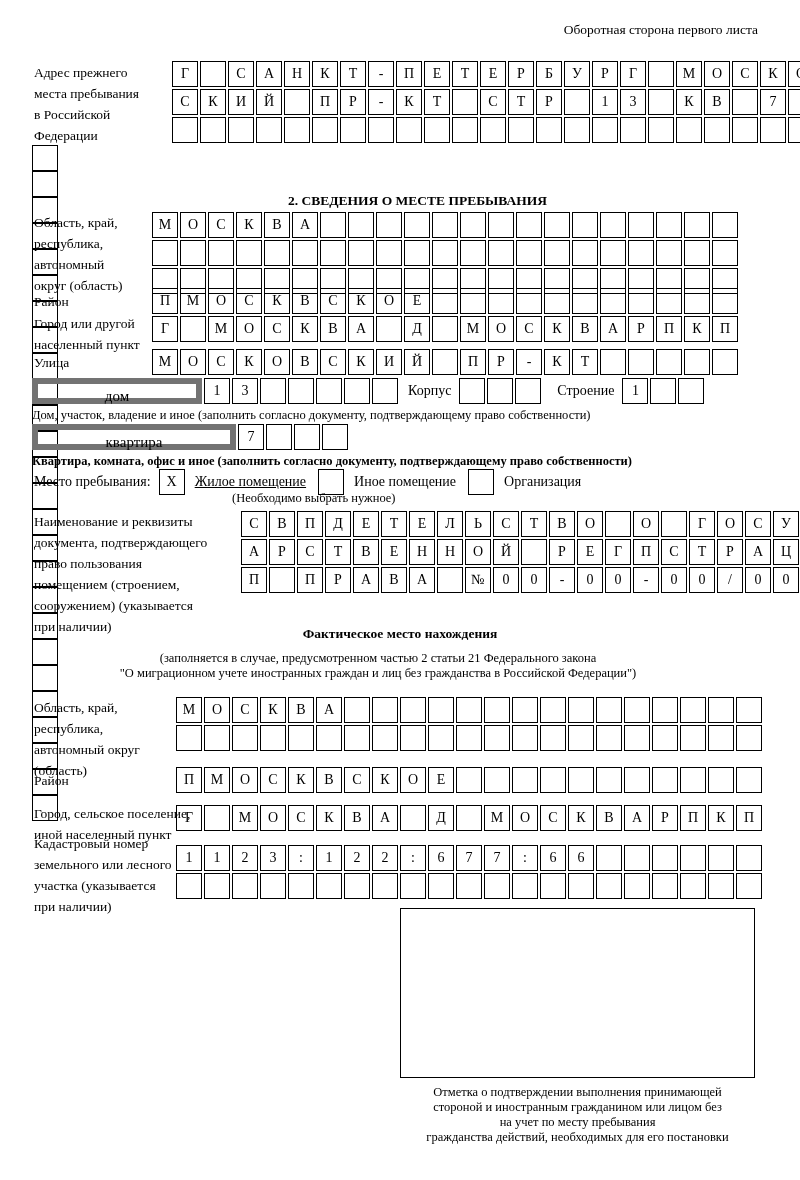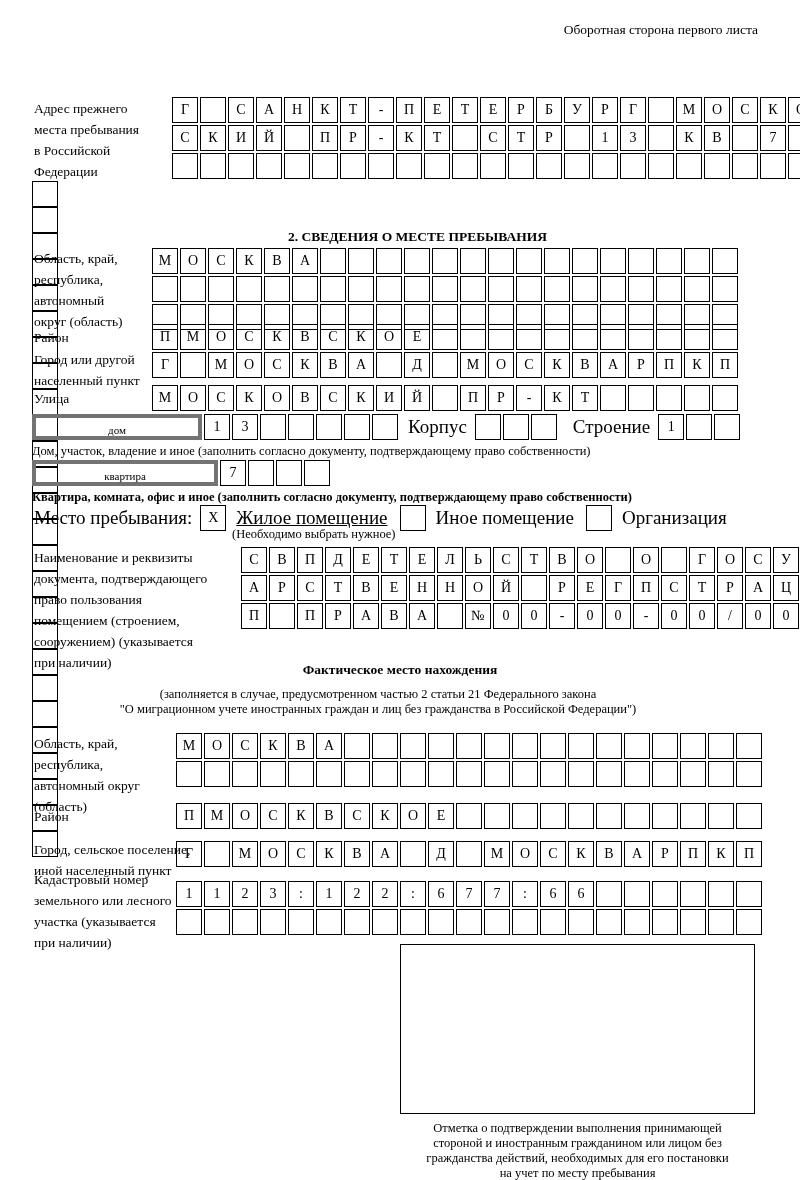--- a/index.html
+++ b/index.html
@@ -31,28 +31,28 @@
     font-size:14px;
     line-height:24px;
     text-align:center;
     font-family:"Liberation Serif", serif;
   }
   .cell:last-child{margin-right:0;}
   .cellrow{margin-bottom:2px;}
 
   
   .widebox{
-    height:26px;border:4px solid #737373;box-sizing:border-box;
-    font-size:11px;line-height:24px;text-align:center;margin-right:2px;
+    height:26px;border:6px solid #737373;box-sizing:border-box;
+    font-size:15px;line-height:24px;text-align:center;margin-right:2px;
   }
 
-  .blk{position:absolute;margin-top:36px;}
+  .blk{position:absolute;}
 
   .inline{display:flex;align-items:center;}
-  .txt{font-size:19px;}
+  .txt{font-size:14px;}
 
   .noteline{font-size:12.5px;text-align:center;}
 
   .bigbox{
     border:1px solid #000;box-sizing:border-box;
   }
 </style>
 </head>
 <body>
 
@@ -368,21 +368,21 @@
         <div class="cell"></div>
         <div class="cell"></div>
       </div>
   </div>
 
   <div class="blk" style="left:32px; top:406px;">
     <div class="lbl-sm">Дом, участок, владение и иное (заполнить согласно документу, подтверждающему право собственности)</div>
   </div>
 
   <div class="blk inline" style="left:32px; top:424px;">
-    <div class="widebox" style="width:186px;">квартира</div>
+    <div class="widebox" style="width:204px;">квартира</div>
     <div class="row" id="fg0">
         <div class="cell">7</div>
         <div class="cell"></div>
         <div class="cell"></div>
         <div class="cell"></div>
       </div>
   </div>
 
   <div class="blk" style="left:32px; top:452px;font-weight:bold;">
     <div class="lbl-sm">Квартира, комната, офис и иное (заполнить согласно документу, подтверждающему право собственности)</div>
@@ -652,17 +652,17 @@
         <div class="cell"></div>
         <div class="cell"></div>
         <div class="cell"></div>
       </div>
   </div>
 
   <div class="blk bigbox" style="left:400px; top:908px; width:355px; height:170px;"></div>
   <div class="blk" style="left:390px; top:1085px; width:375px;">
     <div class="noteline">Отметка о подтверждении выполнения принимающей</div>
     <div class="noteline">стороной и иностранным гражданином или лицом без</div>
+    <div class="noteline">на учет по месту пребывания</div>
     <div class="noteline">гражданства действий, необходимых для его постановки</div>
-    <div class="noteline">на учет по месту пребывания</div>
   </div>
 
 </div>
 
 </body></html>

